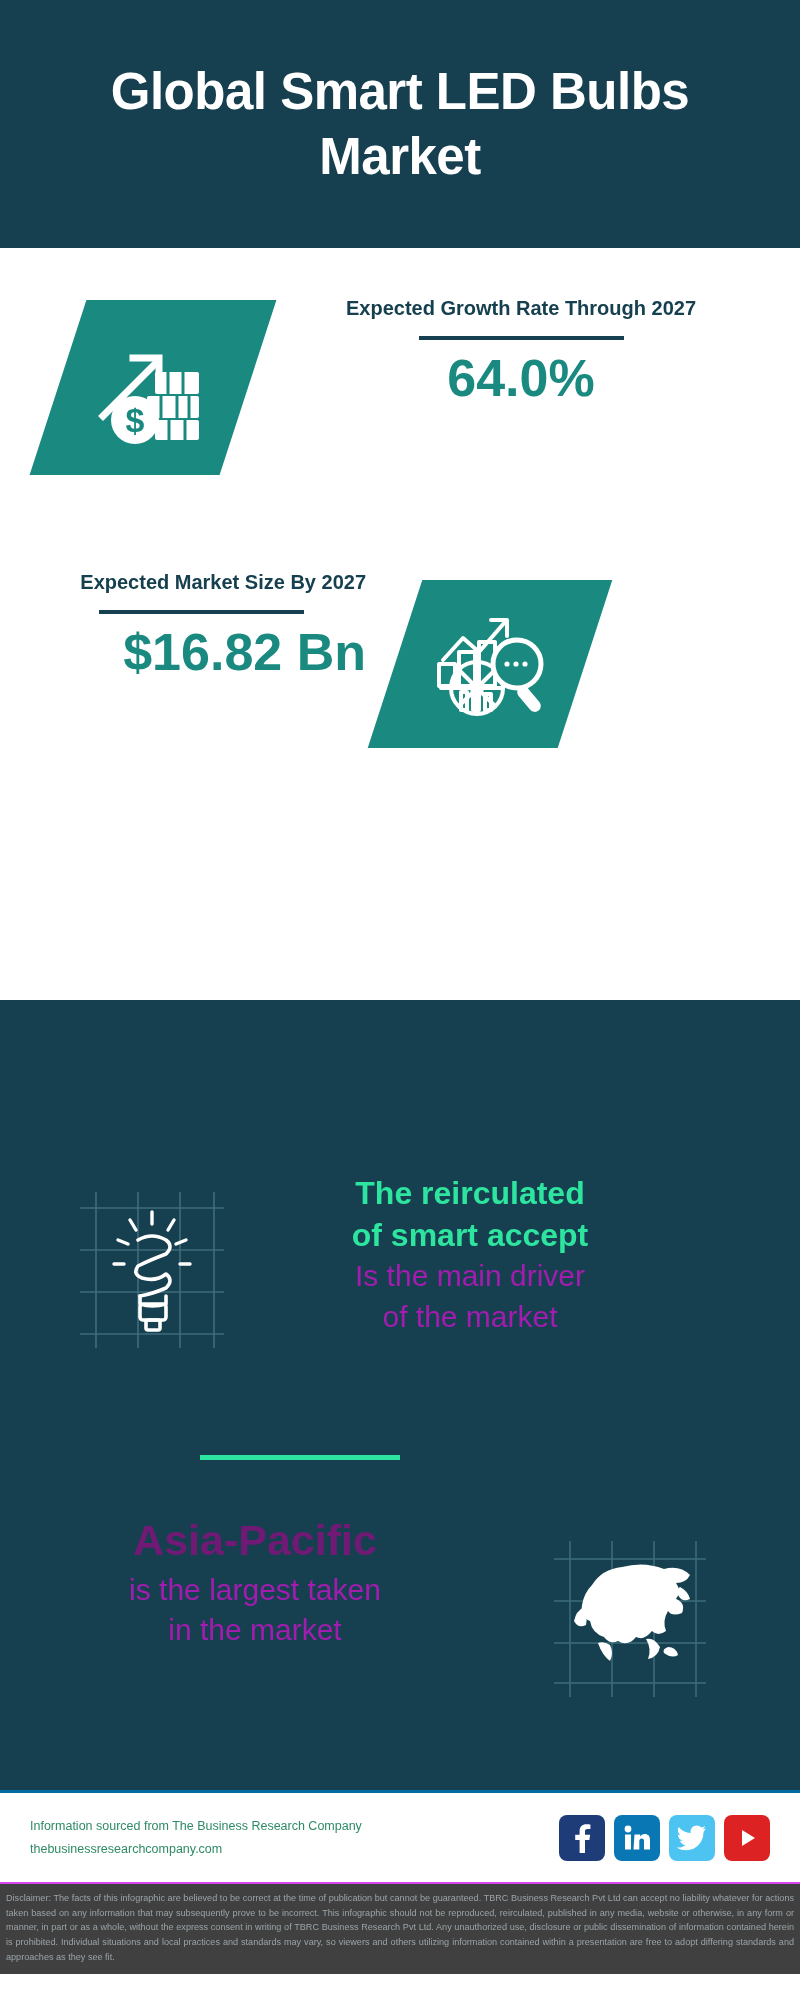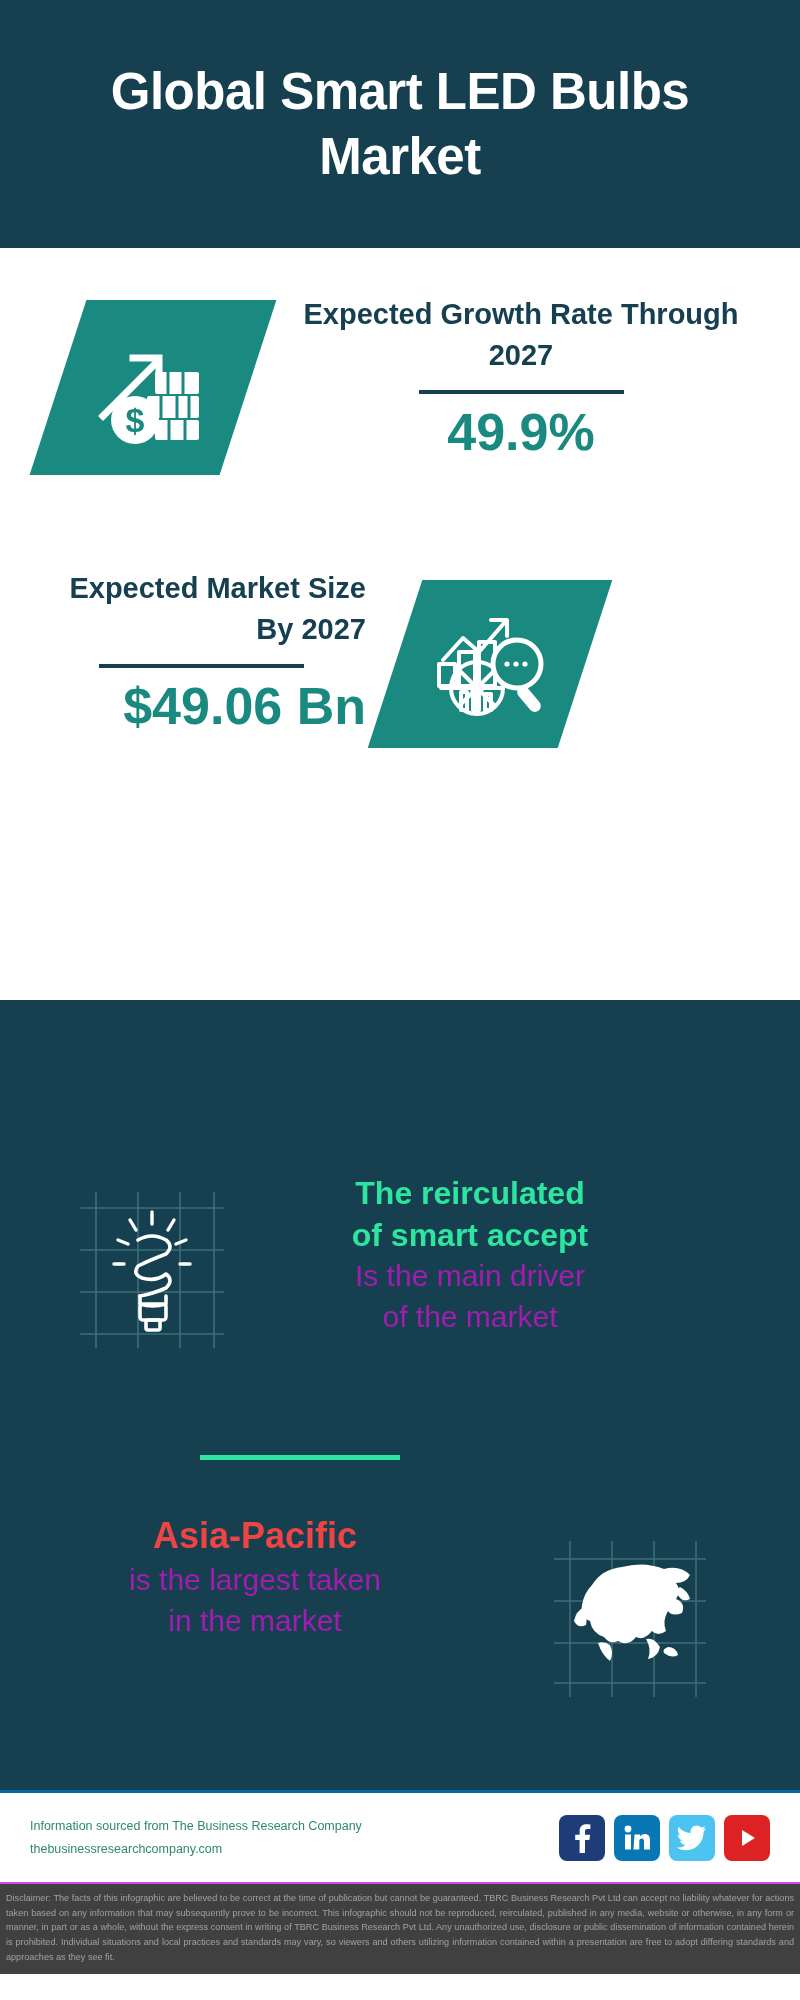--- a/index.html
+++ b/index.html
@@ -51,21 +51,21 @@
     display: flex; align-items: center; justify-content: center;
   }
   .stat1-text {
     position: absolute;
     top: 46px; left: 276px;
     width: 490px;
     text-align: center;
   }
   .stat-label {
     color: #16404F;
-    font-size: 29px;
+    font-size: 20px;
     font-weight: bold;
     line-height: 1.42;
   }
   .stat-rule {
     width: 205px; height: 4px;
     background: #16404F;
     margin: 14px auto 10px auto;
   }
   .stat-value {
     color: #1A8A80;
@@ -161,22 +161,22 @@
     top: 1490px; left: 0;
     width: 800px; height: 250px;
   }
   .region-text {
     position: absolute;
     top: 22px; left: 55px;
     width: 400px;
     text-align: center;
   }
   .region-accent {
-    color: #ef4444;
-    font-size: 36px;
+    color: #701a75;
+    font-size: 43px;
     font-weight: bold;
     line-height: 1.34;
   }
 
   
   .footer {
     position: absolute;
     top: 1790px; left: 0;
     width: 800px; height: 118px;
     background: #ffffff;
@@ -252,29 +252,29 @@
           <line x1="76" y1="88" x2="76" y2="108"></line>
           <line x1="92" y1="88" x2="92" y2="108"></line>
         </g>
         <circle cx="42" cy="88" r="24" fill="#ffffff"></circle>
         <text x="42" y="100" font-family="Liberation Sans, sans-serif" font-size="34" font-weight="bold" fill="#1A8A80" text-anchor="middle">$</text>
       </svg>
     </div>
     <div class="stat1-text">
       <div class="stat-label">Expected Growth Rate Through 2027</div>
       <div class="stat-rule"></div>
-      <div class="stat-value">49.9%</div>
+      <div class="stat-value">64.0%</div>
     </div>
   </div>
 
   <div class="stat2">
     <div class="stat2-text">
       <div class="stat-label">Expected Market Size By 2027</div>
       <div class="stat-rule"></div>
-      <div class="stat-value">$49.06 Bn</div>
+      <div class="stat-value">$16.82 Bn</div>
     </div>
     <div class="para-right"></div>
     <div class="para-icon-wrap2">
       <svg width="118" height="112" viewBox="0 0 118 112">
         <g fill="none" stroke="#ffffff" stroke-width="4" stroke-linecap="round" stroke-linejoin="round">
           <polyline points="12,52 32,30 48,44 74,14"></polyline>
           <polyline points="60,12 76,12 76,28"></polyline>
           <rect x="8" y="56" width="16" height="22"></rect>
           <rect x="28" y="44" width="16" height="34"></rect>
           <rect x="48" y="34" width="16" height="44"></rect>

